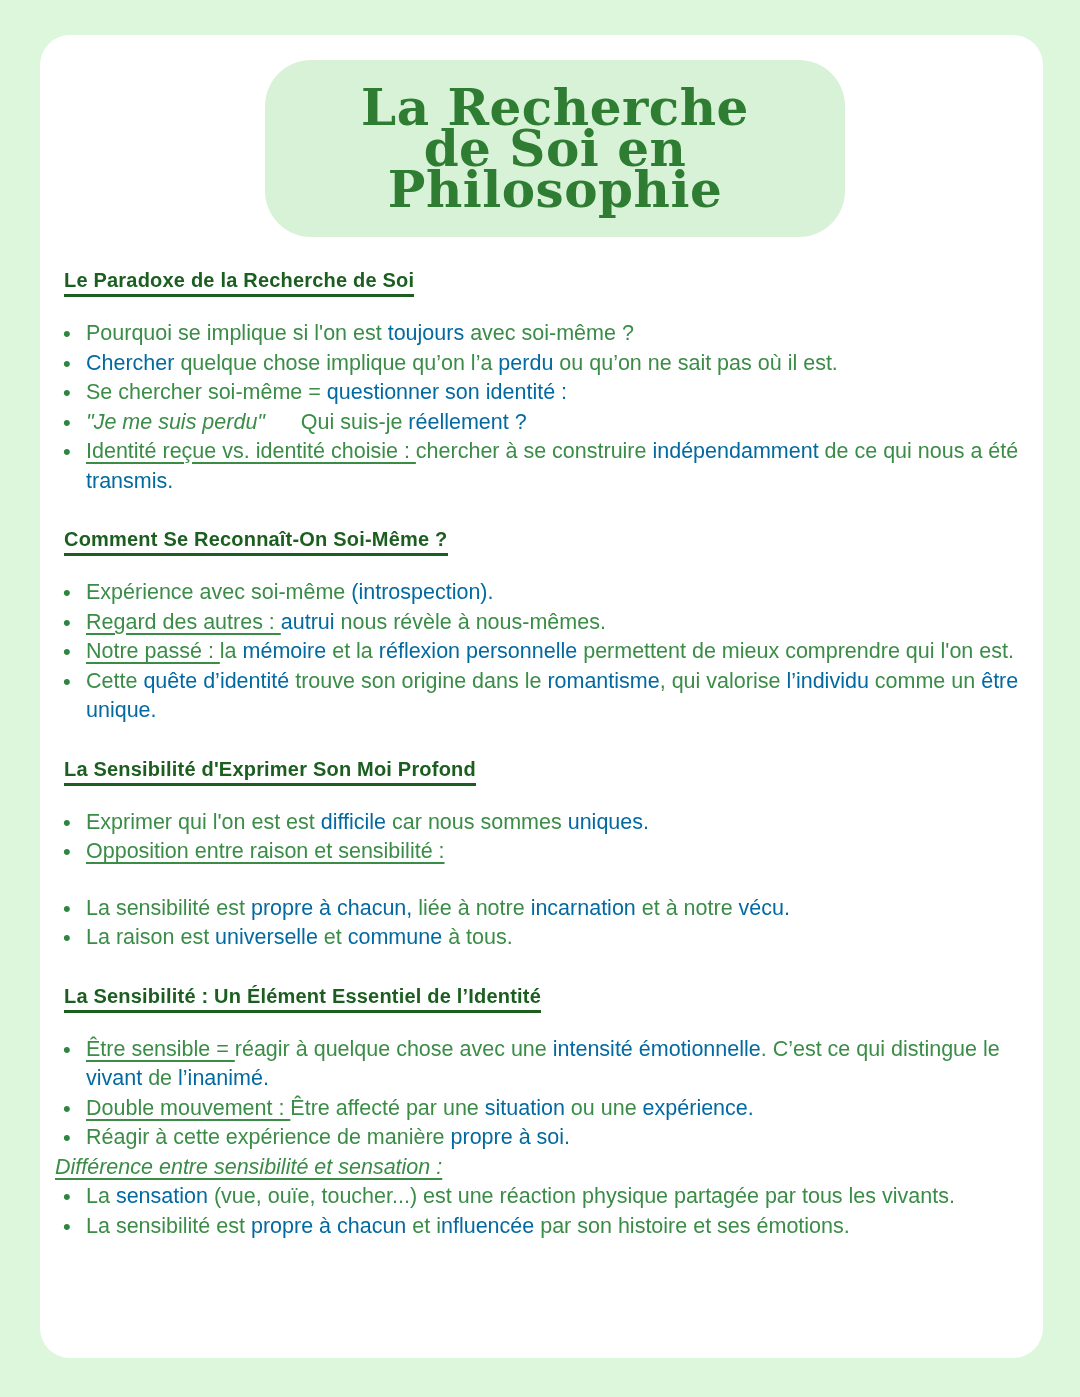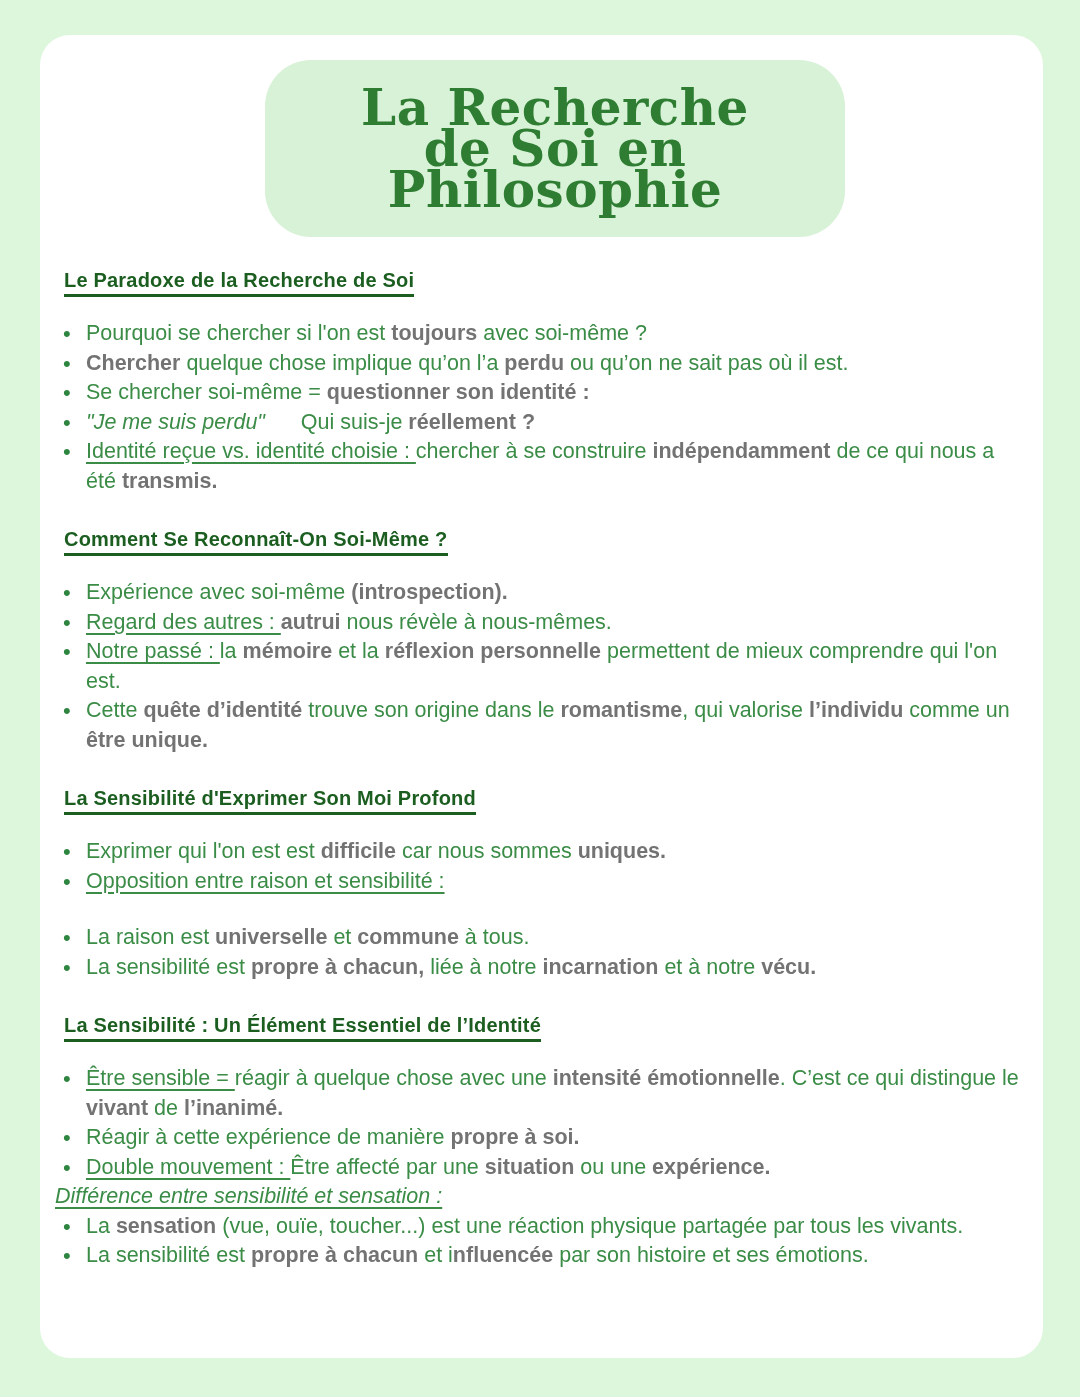--- a/index.html
+++ b/index.html
@@ -70,21 +70,21 @@
     position:absolute;
     left:23px;top:0;
     color:#2e8540;
     font-size:22px;
   }
   .plain-line{
     padding-left:15px;
     padding-right:6px;
     font-style:italic;
   }
-  .b{font-weight:700;color:#737373;}
+  .b{font-weight:400;color:#0369a1;}
   .i{font-style:italic;}
   .u{
     text-decoration:underline;
     text-decoration-color:#3a8c46;
     text-underline-offset:4px;
     text-decoration-thickness:1.5px;
   }
   .b.u{text-decoration-color:#1e7c33;}
 </style>
 </head>
@@ -95,21 +95,21 @@
   <div class="title-box">
     <div class="title-line">La Recherche</div>
     <div class="title-line">de Soi en</div>
     <div class="title-line">Philosophie</div>
   </div>
 
   <section class="section">
     <h2 class="section-heading"><span class="hu">Le Paradoxe de la Recherche de Soi</span></h2>
     <div>
         <ul class="bullet-group">
-          <li class="bullet-item"><span>Pourquoi se chercher si l'on est </span><span class="b">toujours</span><span> avec soi-même ?</span></li>
+          <li class="bullet-item"><span>Pourquoi se implique si l'on est </span><span class="b">toujours</span><span> avec soi-même ?</span></li>
           <li class="bullet-item"><span class="b">Chercher</span><span> quelque chose implique qu’on l’a </span><span class="b">perdu</span><span> ou qu’on ne sait pas où il est.</span></li>
           <li class="bullet-item"><span>Se chercher soi-même = </span><span class="b">questionner son identité :</span></li>
           <li class="bullet-item"><span class="i">"Je me suis perdu"</span><span>&nbsp;&nbsp;&nbsp;&nbsp;&nbsp; Qui suis-je </span><span class="b">réellement ?</span></li>
           <li class="bullet-item"><span class="u">Identité reçue vs. identité choisie : </span><span>chercher à se construire </span><span class="b">indépendamment</span><span> de ce qui nous a été </span><span class="b">transmis.</span></li>
         </ul>
       </div>
   </section>
 
   <section class="section">
     <h2 class="section-heading"><span class="hu">Comment Se Reconnaît-On Soi-Même ?</span></h2>
@@ -124,33 +124,33 @@
   </section>
 
   <section class="section">
     <h2 class="section-heading"><span class="hu">La Sensibilité d'Exprimer Son Moi Profond</span></h2>
     <div>
         <ul class="bullet-group">
           <li class="bullet-item"><span>Exprimer qui l'on est est </span><span class="b">difficile</span><span> car nous sommes </span><span class="b">uniques.</span></li>
           <li class="bullet-item"><span class="u">Opposition entre raison et sensibilité :</span></li>
         </ul>
         <ul class="bullet-group">
+          <li class="bullet-item"><span>La sensibilité est </span><span class="b">propre à chacun,</span><span> liée à notre </span><span class="b">incarnation</span><span> et à notre </span><span class="b">vécu.</span></li>
           <li class="bullet-item"><span>La raison est </span><span class="b">universelle</span><span> et </span><span class="b">commune</span><span> à tous.</span></li>
-          <li class="bullet-item"><span>La sensibilité est </span><span class="b">propre à chacun,</span><span> liée à notre </span><span class="b">incarnation</span><span> et à notre </span><span class="b">vécu.</span></li>
         </ul>
       </div>
   </section>
 
   <section class="section">
     <h2 class="section-heading"><span class="hu">La Sensibilité : Un Élément Essentiel de l’Identité</span></h2>
     <div>
         <ul class="bullet-group">
           <li class="bullet-item"><span class="u">Être sensible = </span><span>réagir à quelque chose avec une </span><span class="b">intensité émotionnelle</span><span>. C’est ce qui distingue le </span><span class="b">vivant</span><span> de </span><span class="b">l’inanimé.</span></li>
+          <li class="bullet-item"><span class="u">Double mouvement : </span><span>Être affecté par une </span><span class="b">situation</span><span> ou une </span><span class="b">expérience.</span></li>
           <li class="bullet-item"><span>Réagir à cette expérience de manière </span><span class="b">propre à soi.</span></li>
-          <li class="bullet-item"><span class="u">Double mouvement : </span><span>Être affecté par une </span><span class="b">situation</span><span> ou une </span><span class="b">expérience.</span></li>
           <li class="plain-line"><span class="u">Différence entre sensibilité et sensation :</span></li>
           <li class="bullet-item"><span>La </span><span class="b">sensation</span><span> (vue, ouïe, toucher...) est une réaction physique partagée par tous les vivants.</span></li>
           <li class="bullet-item"><span>La sensibilité est </span><span class="b">propre à chacun</span><span> et i</span><span class="b">nfluencée</span><span> par son histoire et ses émotions.</span></li>
         </ul>
       </div>
   </section>
 
 </div>
 
 </body></html>

